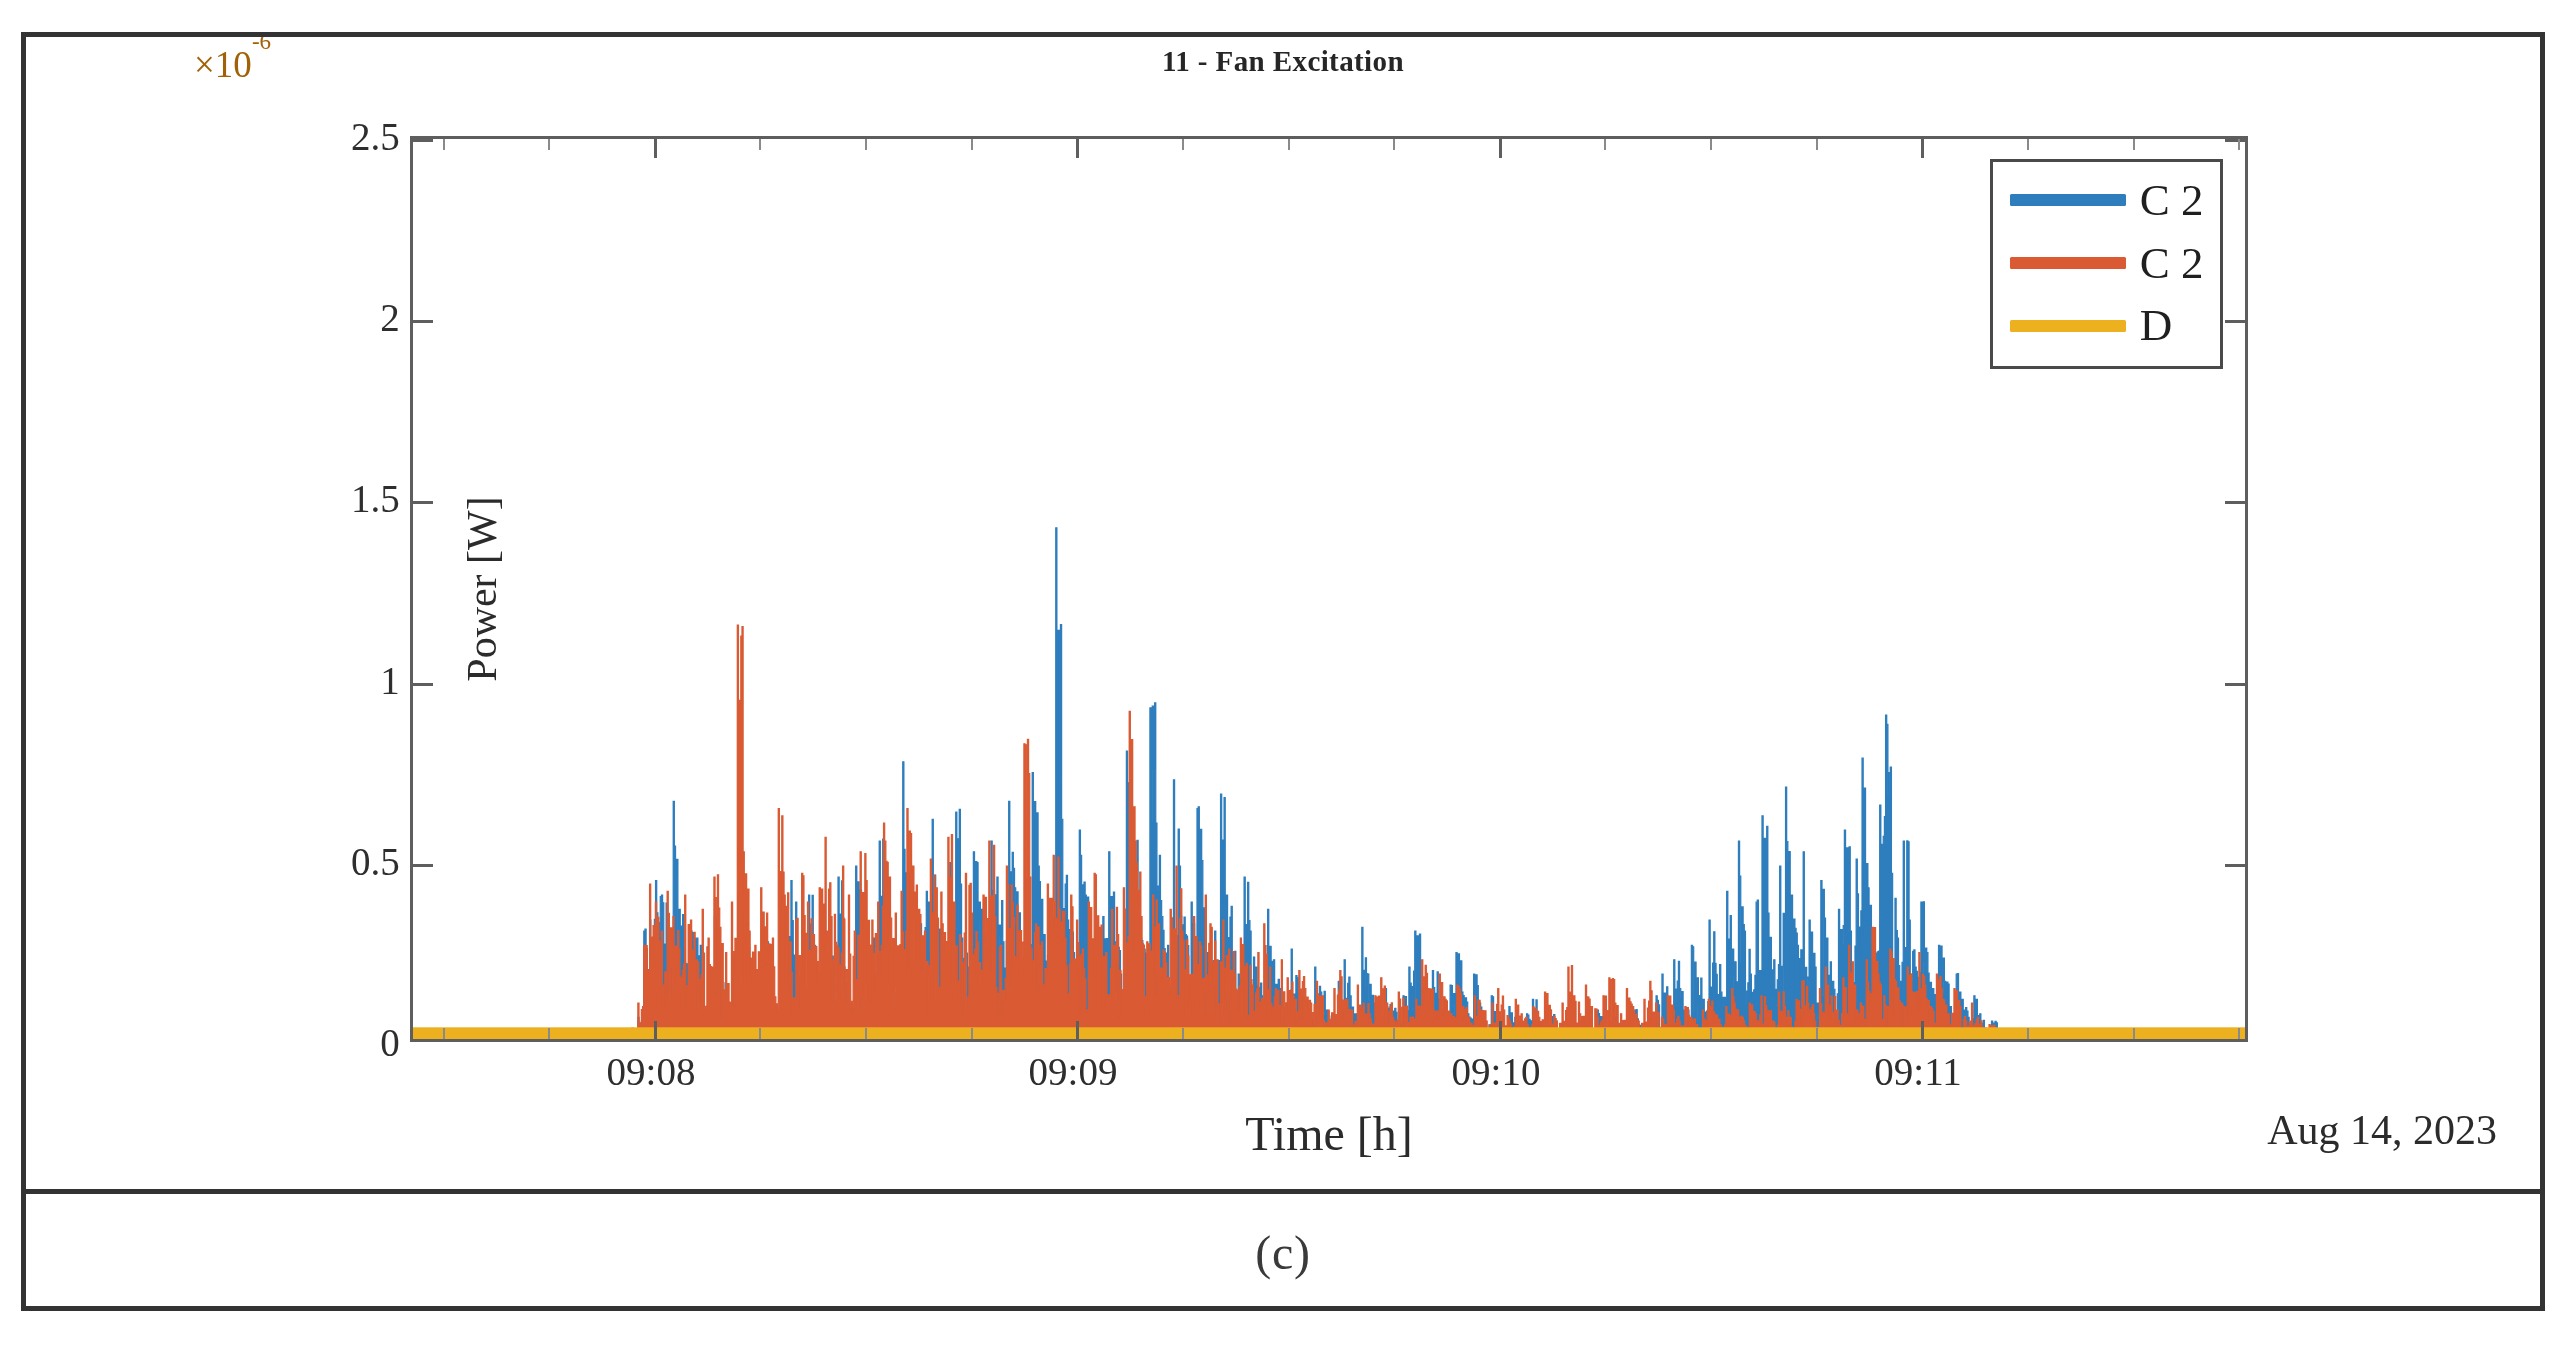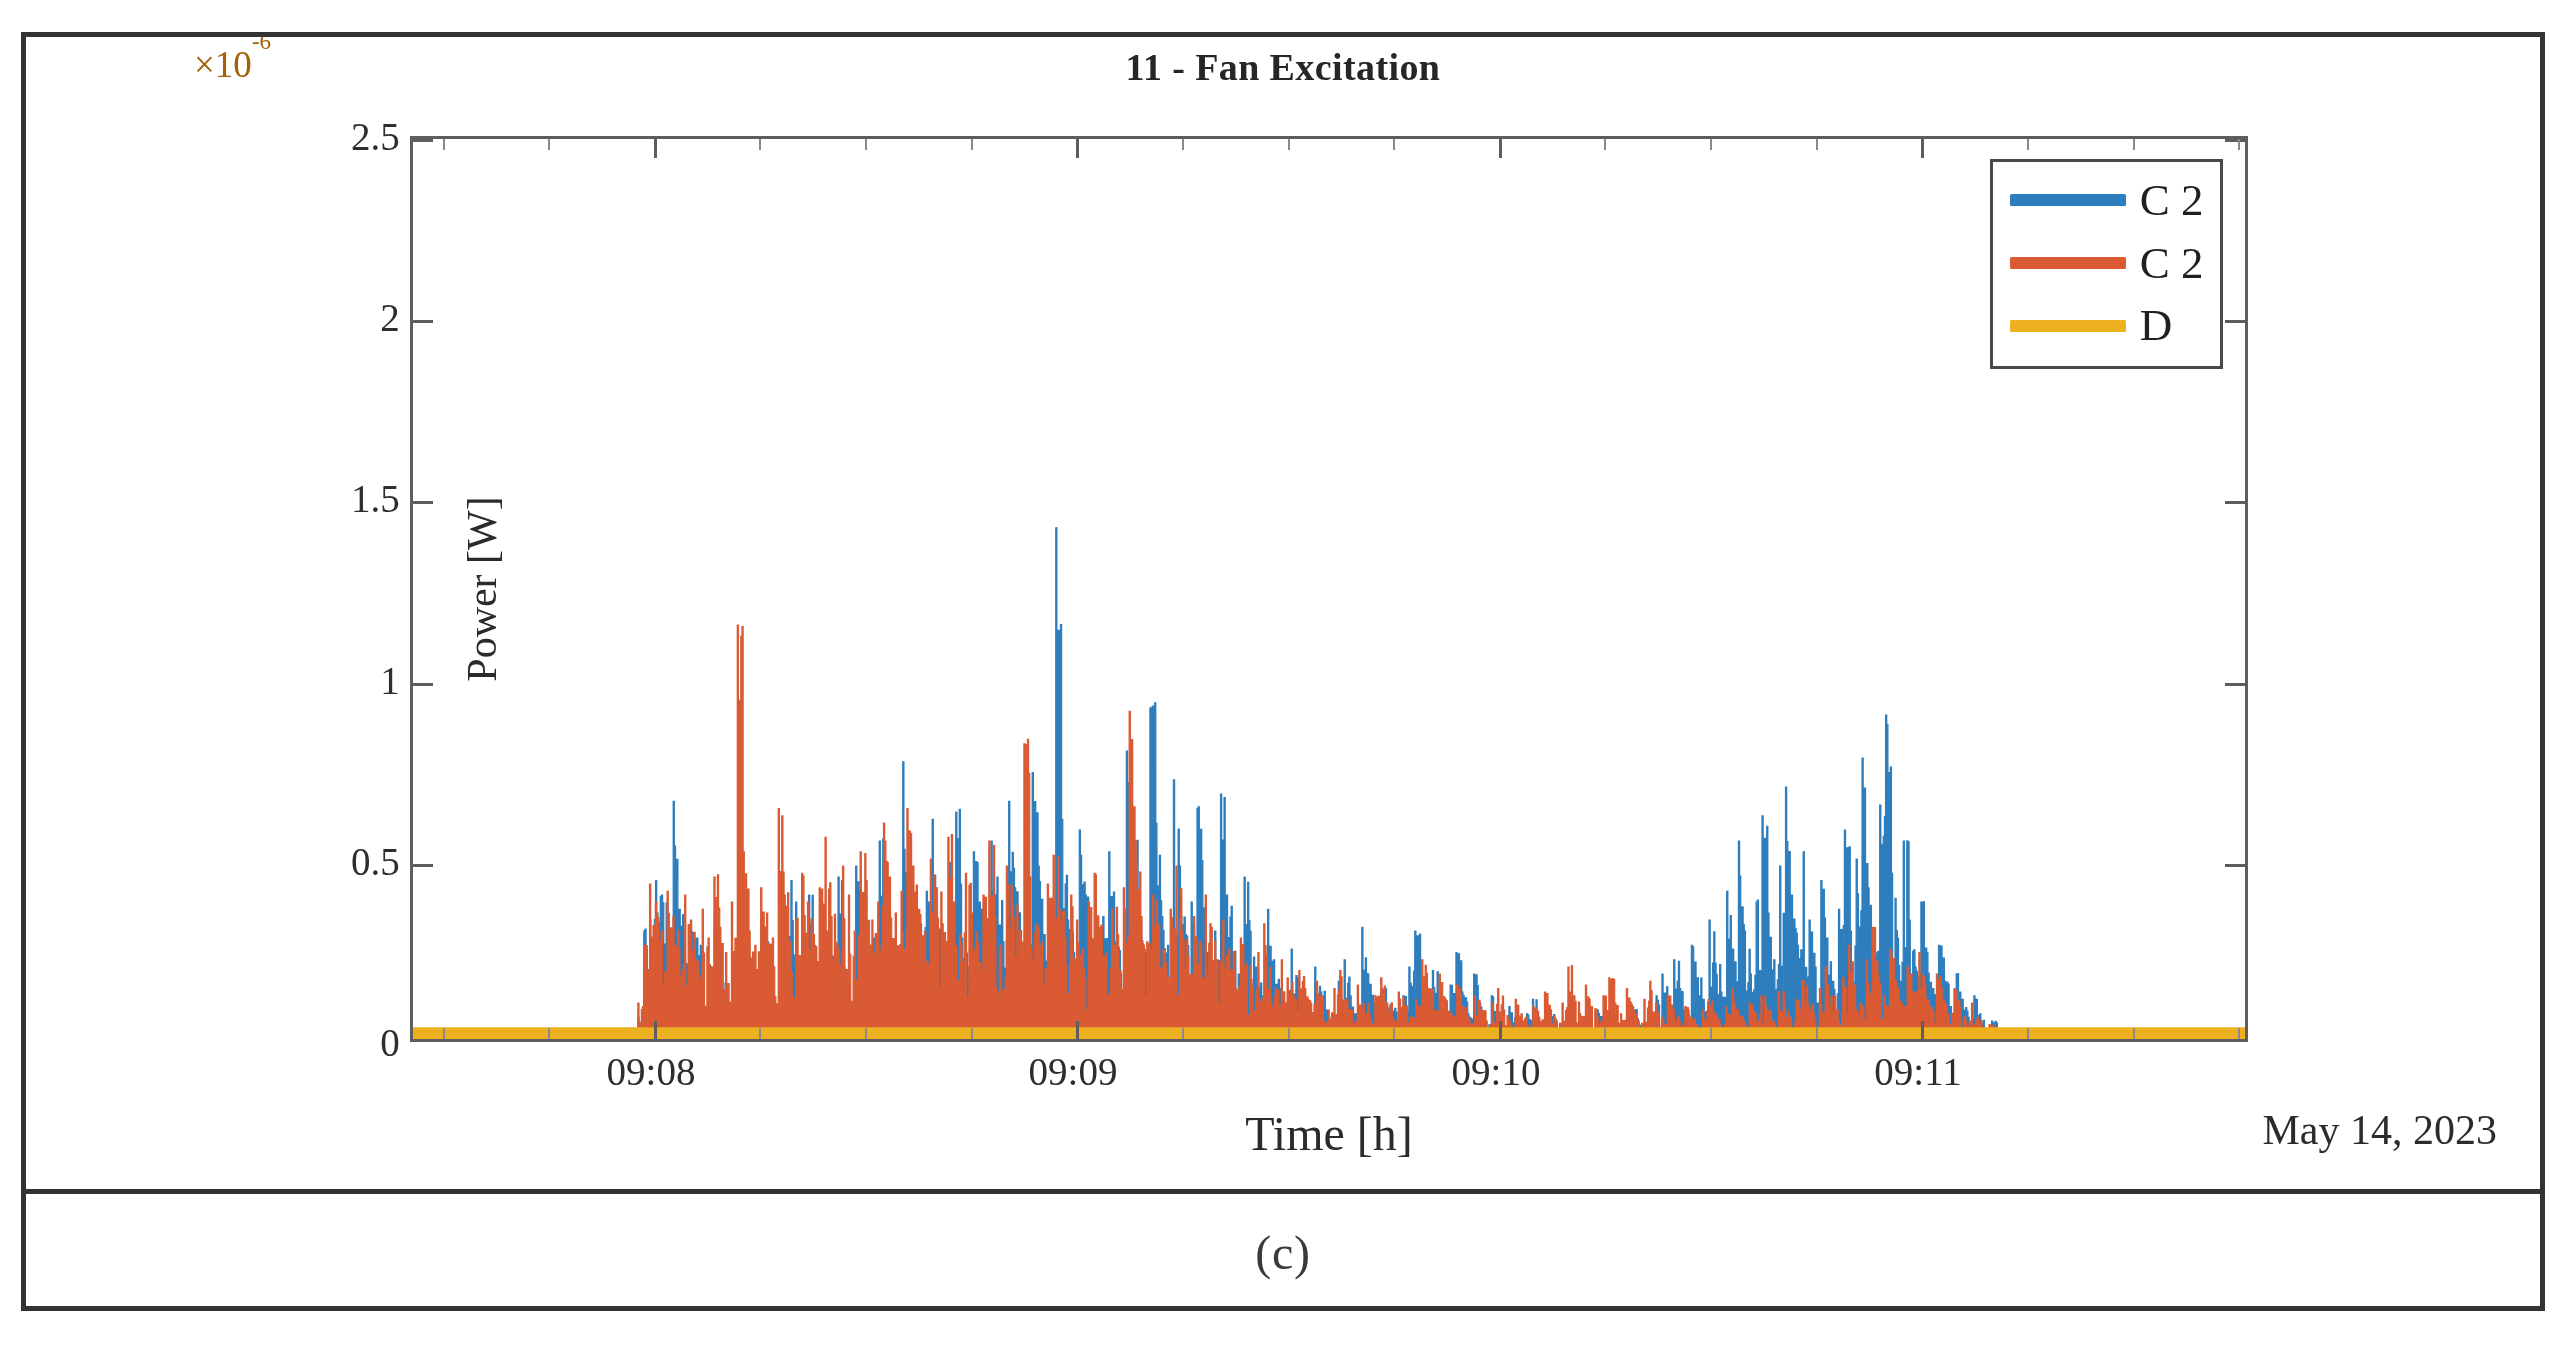--- a/index.html
+++ b/index.html
@@ -43,21 +43,21 @@
     color:#3a3a3a;
     letter-spacing:0.8px;
   }
 
   
   
   #plot-title{
     position:absolute;
     left:0; right:0; top:7.7px;
     text-align:center;
-    font-size:38px;
+    font-size:29px;
     font-weight:bold;
     color:#262626;
     letter-spacing:0.4px;
   }
 
   #exp-label{
     position:absolute;
     left:168px; top:6.2px;
     font-size:37px;
     color:#a16207;
@@ -288,21 +288,21 @@
 
     <div id="xlabels">
         <div class="xlabel-val" style="left: 241px;">09:08</div>
         <div class="xlabel-val" style="left: 663px;">09:09</div>
         <div class="xlabel-val" style="left: 1086px;">09:10</div>
         <div class="xlabel-val" style="left: 1508px;">09:11</div>
       </div>
 
     <div id="xlabel-title">Time [h]</div>
 
-    <div id="date-label">May 14, 2023</div>
+    <div id="date-label">Aug 14, 2023</div>
 
   </div>
 
   <div id="caption-cell">
     <span id="caption-text">(c)</span>
   </div>
 
 </div>
 
 

